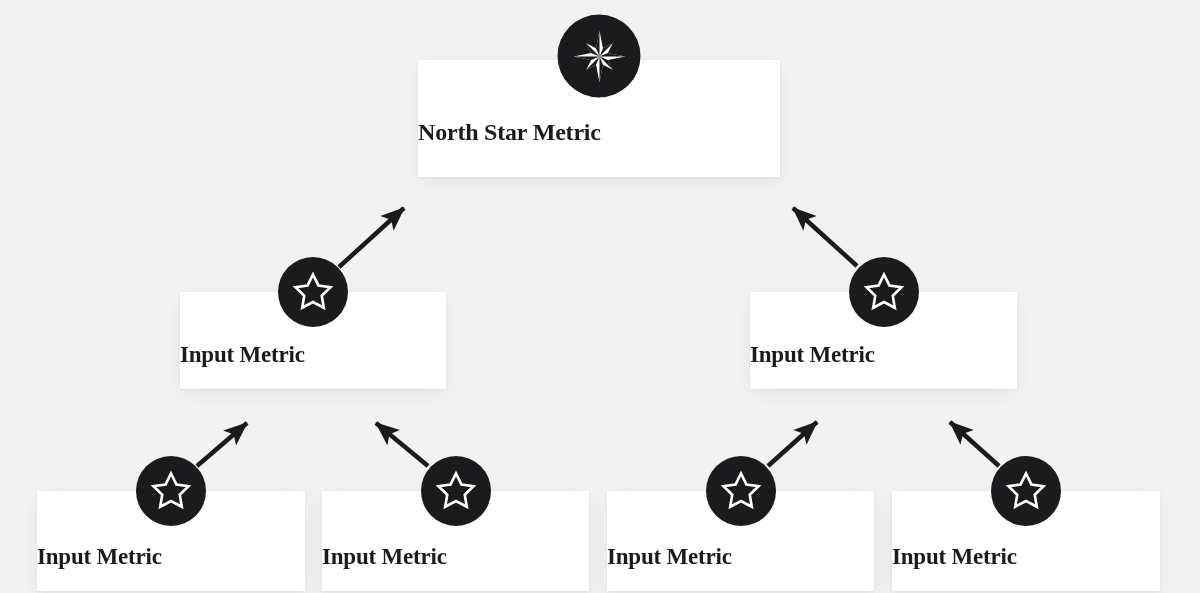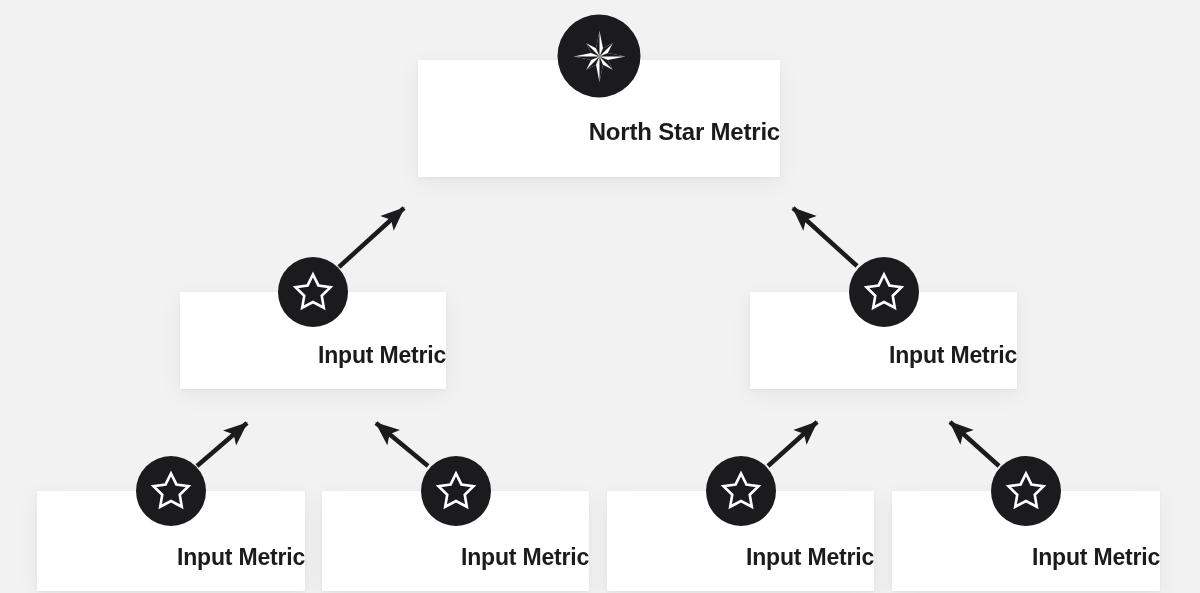--- a/index.html
+++ b/index.html
@@ -28,21 +28,22 @@
   .arrow-layer line{
     stroke:var(--ink);
     stroke-width:4.5;
   }
   .node{
     position:absolute;
     background:var(--card);
     box-shadow:0 6px 22px rgba(20,20,22,0.055), 0 1px 3px rgba(20,20,22,0.05);
     display:flex;
     align-items:center;
-    justify-content:flex-end;
+    justify-content:flex-start;
+    font-family:Liberation Serif, serif;
   }
   .node-label{
     font-weight:700;
     color:var(--ink);
     letter-spacing:-0.2px;
     white-space:nowrap;
   }
   .lvl1 .node-label{font-size:24px;padding-top:27px;}
   .lvl2 .node-label{font-size:23px;padding-top:29px;}
   .lvl3 .node-label{font-size:23px;padding-top:32px;}

